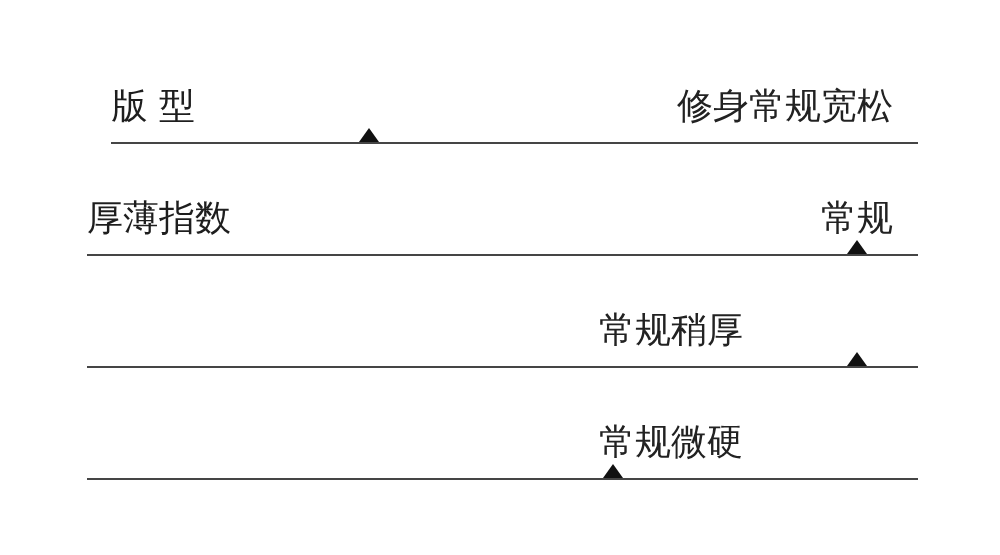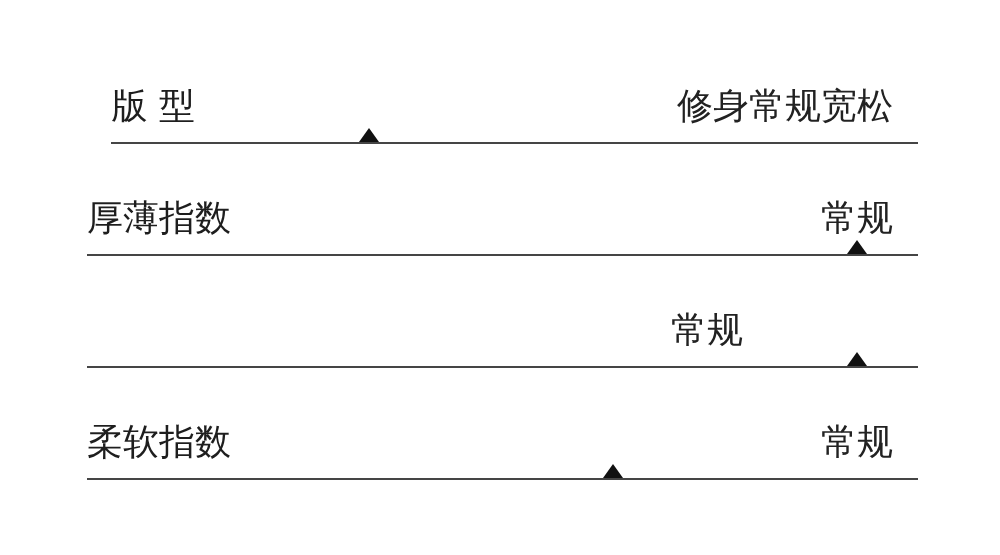--- a/index.html
+++ b/index.html
@@ -94,29 +94,28 @@
     <div class="options">
           <span class="option">常规</span>
         </div>
     <div class="scale-line" style="left: 3px;"></div>
     <div class="marker" style="left: 773px;"></div>
   </div>
 
   <div class="row">
     <div class="options">
           <span class="option">常规</span>
+          <span class="option">稍厚</span>
         </div>
     <div class="scale-line" style="left: 3px;"></div>
     <div class="marker" style="left: 773px;"></div>
   </div>
 
   <div class="row">
-    <div class="label-col">
-      <span class="label-text">柔软指数</span>
-    </div>
     <div class="options">
           <span class="option">常规</span>
+          <span class="option">微硬</span>
         </div>
     <div class="scale-line" style="left: 3px;"></div>
     <div class="marker" style="left: 529px;"></div>
   </div>
 </div>
 </div>
 
 </body></html>

